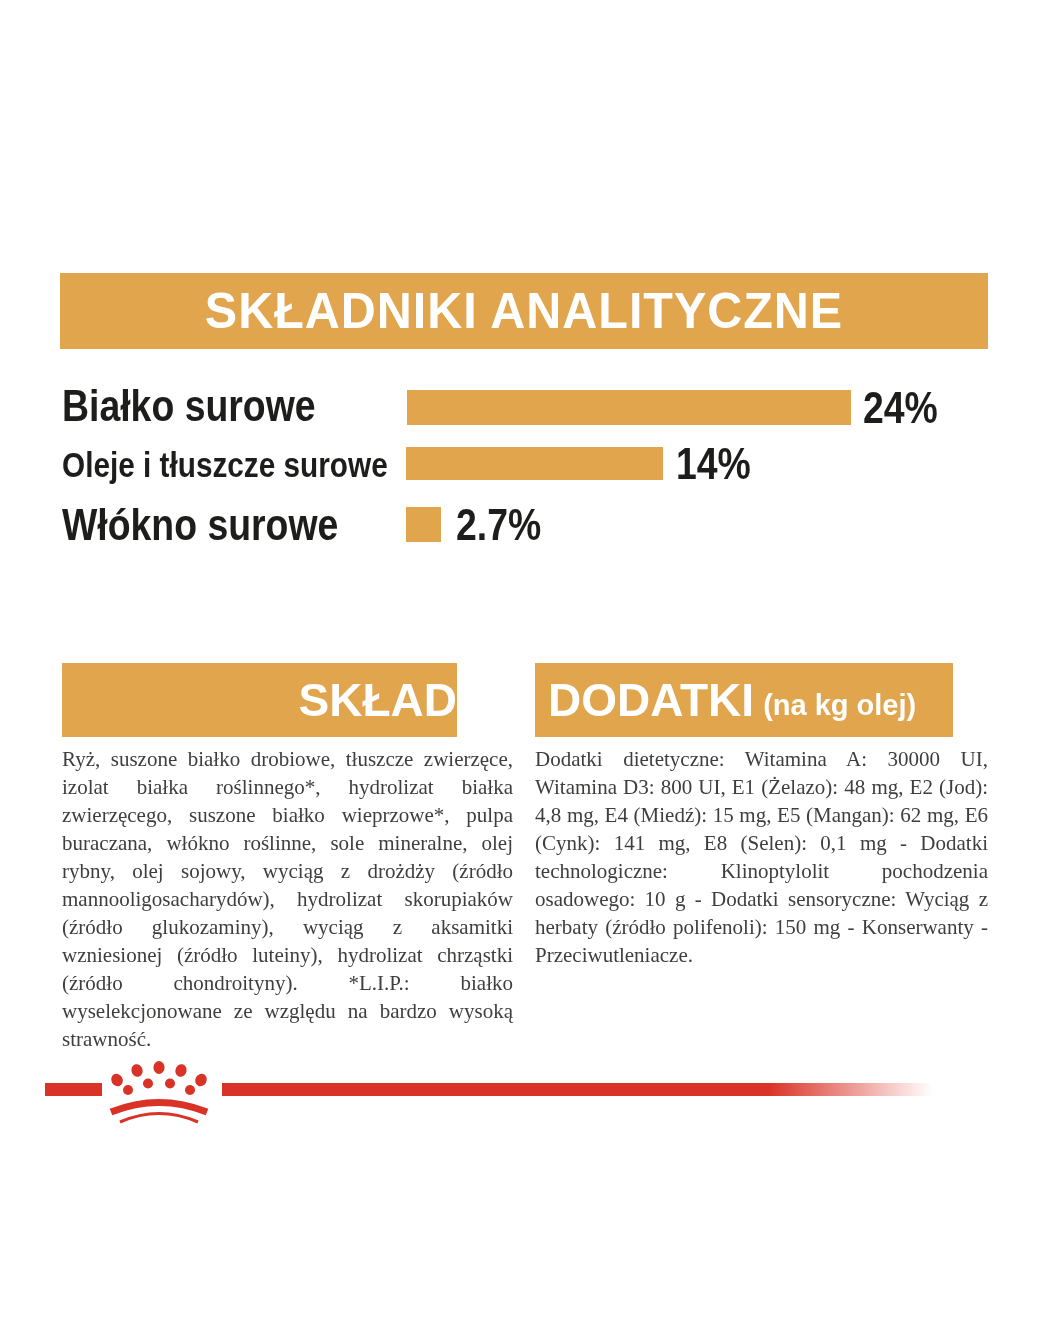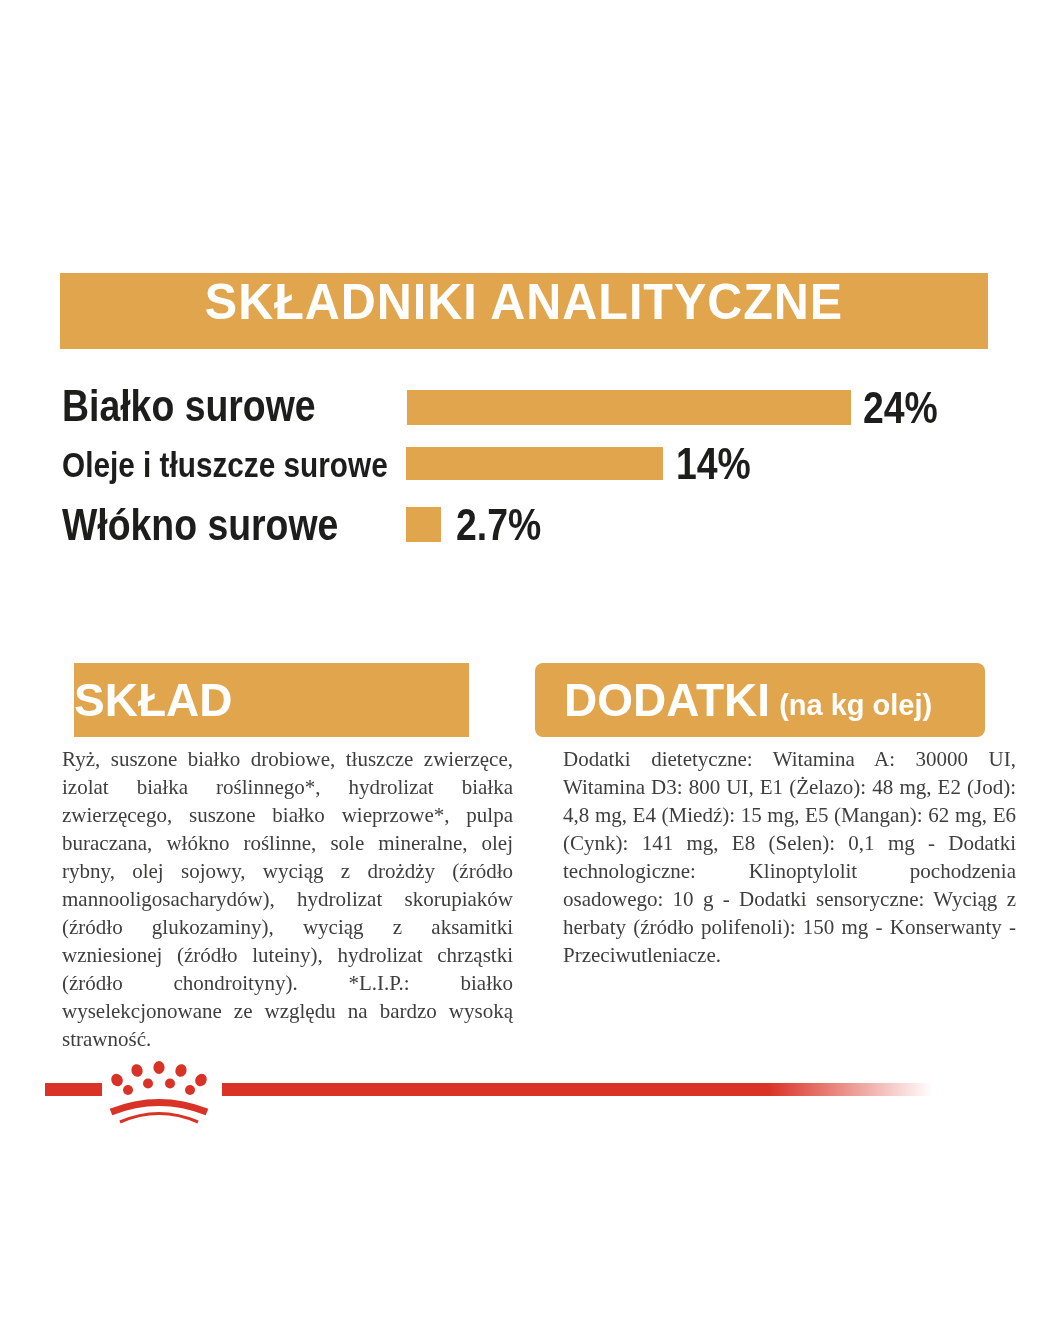--- a/index.html
+++ b/index.html
@@ -4,39 +4,39 @@
 <style>
   :root{
     --gold:#E1A64D; --red:#D93226; --text:#3E3E3D; --black:#1D1D1B; --white:#FFFFFF;
   }
   *{margin:0;padding:0;box-sizing:border-box;}
   html,body{background:#fff;}
   body{font-family:"Liberation Sans", sans-serif;}
   .page{position:relative;width:1049px;height:1327px;background:#fff;overflow:hidden;}
 
   .banner{position:absolute;background:var(--gold,#E1A64D);color:var(--white,#fff);}
-  .header-banner{left:60px;top:273px;width:928px;height:76px;display:flex;align-items:flex-start;justify-content:center;}
+  .header-banner{left:60px;top:273px;width:928px;height:76px;display:flex;align-items:center;justify-content:center;}
   .header-banner span{font-weight:bold;font-size:50px;letter-spacing:1px;white-space:nowrap;transform:scaleX(0.97);}
 
   .cond{font-weight:bold;color:var(--black,#1D1D1B);white-space:nowrap;transform:scaleX(0.85);transform-origin:left center;}
   .chart-label-lg{font-size:44px;line-height:44px;}
   .chart-label-md{font-size:35px;line-height:35px;}
   .chart-value{font-size:44px;line-height:44px;}
   .bar{position:absolute;background:var(--gold,#E1A64D);}
 
   .section-banner{height:74px;display:flex;align-items:center;}
-  .sklad-banner{left:74px;top:663px;width:395px;justify-content:flex-start;}
+  .sklad-banner{left:62px;top:663px;width:395px;justify-content:flex-end;}
   .sklad-banner span{font-weight:bold;font-size:46px;white-space:nowrap;}
-  .dodatki-banner{left:535px;top:663px;width:450px;justify-content:flex-start;padding-left:29px;border-radius:8px;}
+  .dodatki-banner{left:535px;top:663px;width:418px;justify-content:flex-start;padding-left:13px;}
   .dodatki-banner .big{font-weight:bold;font-size:46px;white-space:nowrap;}
   .dodatki-banner .small{font-weight:bold;font-size:29px;white-space:nowrap;margin-left:9px;padding-top:10px;}
 
   .body-text{position:absolute;color:var(--text,#3E3E3D);font-size:21px;line-height:28px;text-align:justify;font-family:Liberation Serif, serif;}
   .sklad-body{left:62px;top:745px;width:451px;}
-  .dodatki-body{left:535px;top:745px;width:453px;margin-left:28px;}
+  .dodatki-body{left:535px;top:745px;width:453px;}
 
   .footer-line{position:absolute;height:13px;background:var(--red,#D93226);}
   .footer-line-left{left:45px;top:1083px;width:57px;}
   .footer-line-right{left:222px;top:1083px;width:718px;
     background:linear-gradient(to right,var(--red,#D93226) 0%,var(--red,#D93226) 76%,rgba(217,50,38,0) 99%);}
   .crown{position:absolute;left:103px;top:1060px;width:112px;height:72px;color:var(--red,#D93226);}
 </style>
 </head>
 <body>
 

